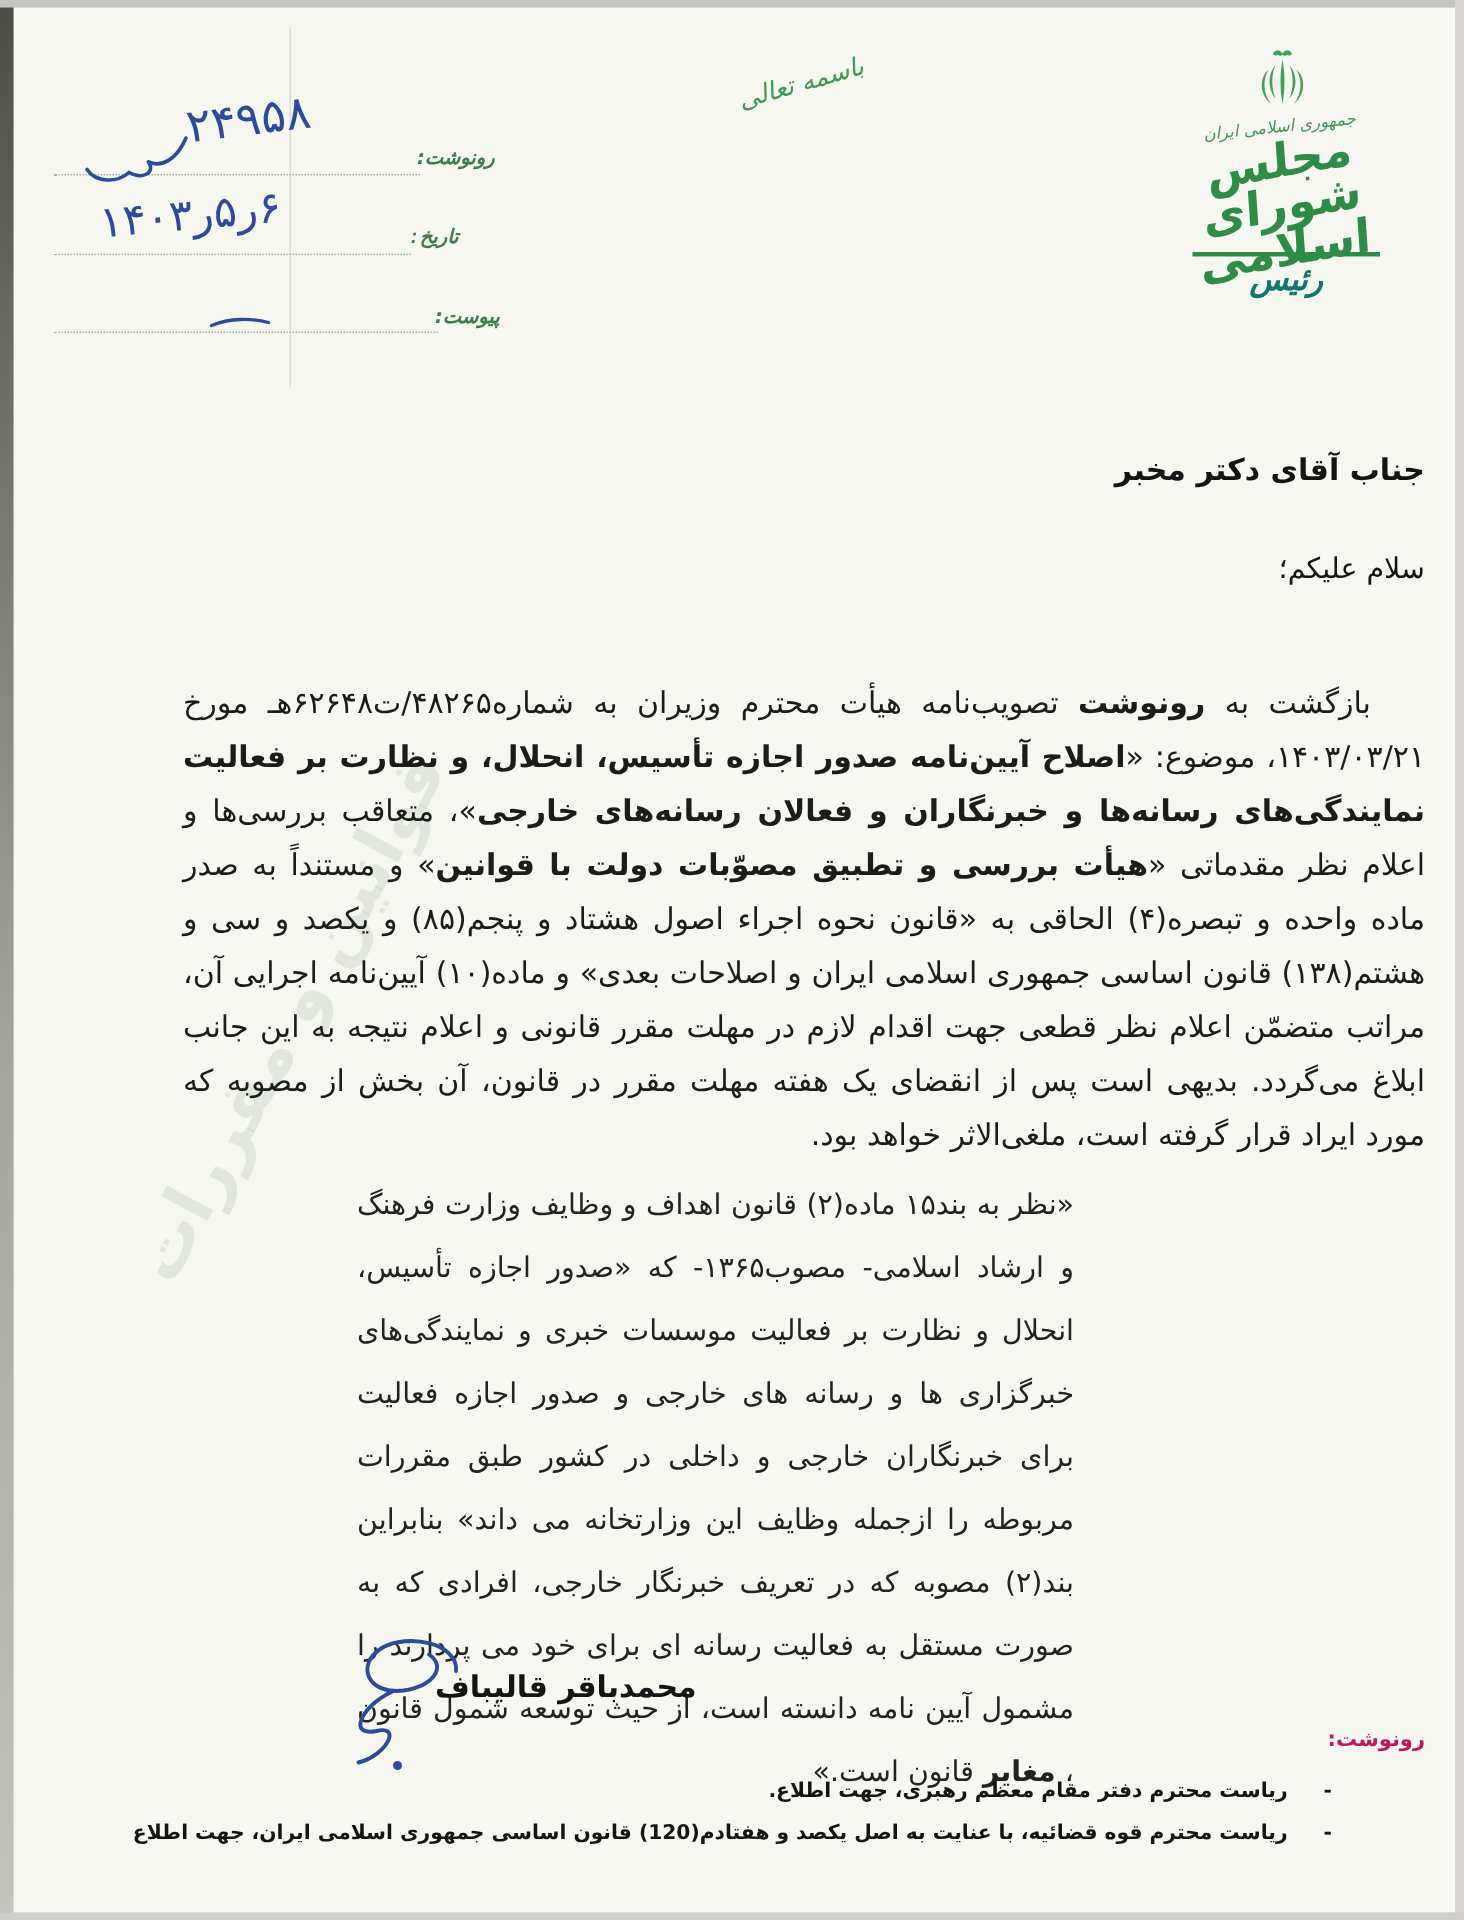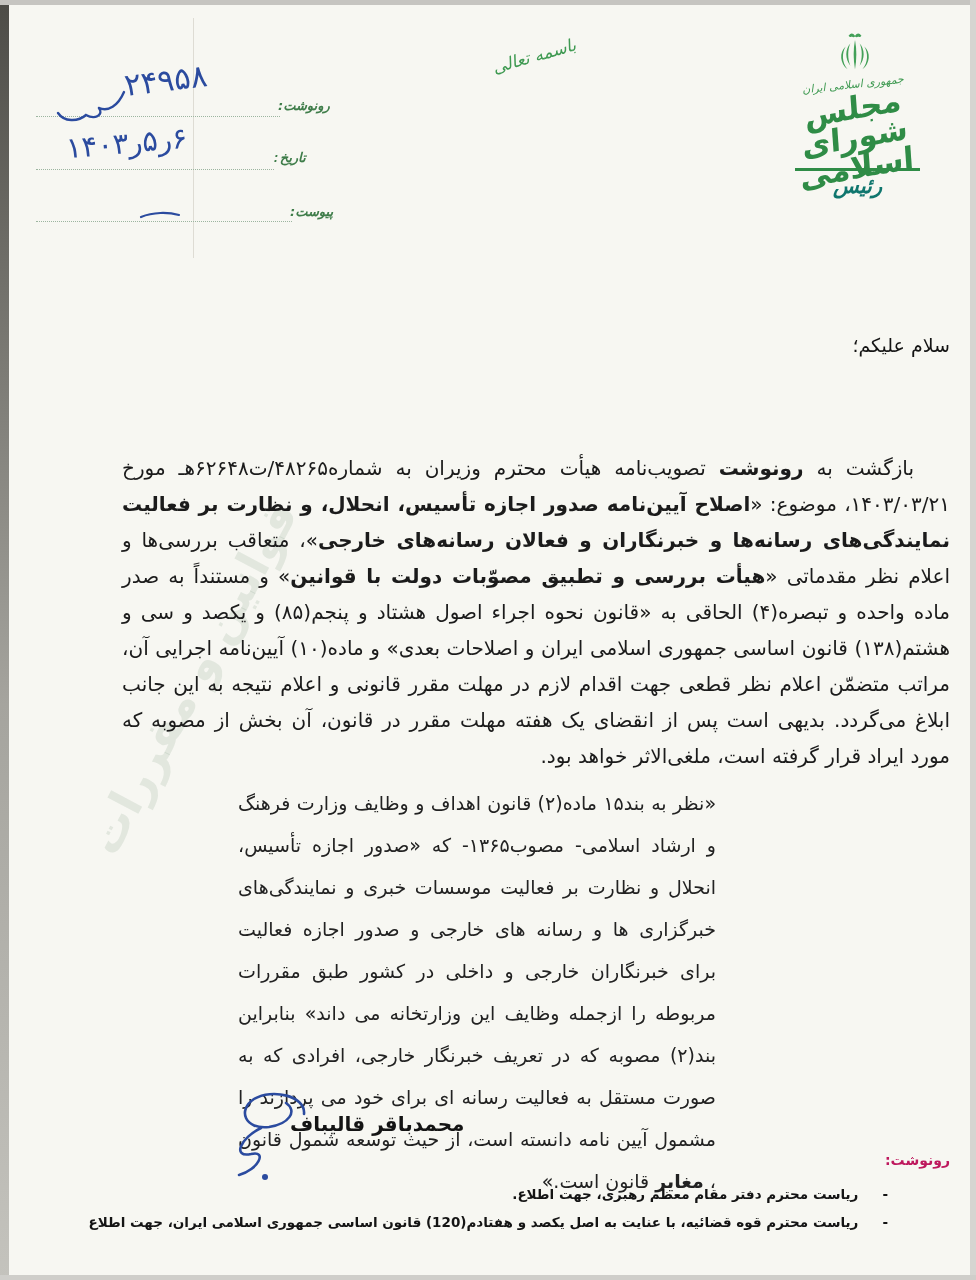--- a/index.html
+++ b/index.html
@@ -124,20 +124,21 @@
 <span class="dotline dl2"></span>
 <span class="hand hand-date">۱۴۰۳ر۵ر۶</span>
 
 <span class="meta-label lbl-attach">پیوست:</span>
 <span class="dotline dl3"></span>
 <svg class="hand-attach-dash" viewBox="0 0 44 14" fill="none" stroke="#2b4b9f" stroke-width="2.2" stroke-linecap="round">
   <path d="M3 9 C15 4 30 4 41 7"></path>
 </svg>
 
 <div class="recipient">
+  <div class="r1">جناب آقای دکتر مخبر</div>
   <div class="salutation">سلام علیکم؛</div>
 </div>
 
 <div class="body-par"><span>بازگشت به </span><span class="b">رونوشت</span><span> تصویب‌نامه هیأت محترم وزیران به شماره۴۸۲۶۵/ت۶۲۶۴۸هـ مورخ ۱۴۰۳/۰۳/۲۱، موضوع: «</span><span class="b">اصلاح آیین‌نامه صدور اجازه تأسیس، انحلال، و نظارت بر فعالیت نمایندگی‌های رسانه‌ها و خبرنگاران و فعالان رسانه‌های خارجی</span><span>»، متعاقب بررسی‌ها و اعلام نظر مقدماتی «</span><span class="b">هیأت بررسی و تطبیق مصوّبات دولت با قوانین</span><span>» و مستنداً به صدر ماده واحده و تبصره(۴) الحاقی به «قانون نحوه اجراء اصول هشتاد و پنجم(۸۵) و یکصد و سی و هشتم(۱۳۸) قانون اساسی جمهوری اسلامی ایران و اصلاحات بعدی» و ماده(۱۰) آیین‌نامه اجرایی آن، مراتب متضمّن اعلام نظر قطعی جهت اقدام لازم در مهلت مقرر قانونی و اعلام نتیجه به این جانب ابلاغ می‌گردد. بدیهی است پس از انقضای یک هفته مهلت مقرر در قانون، آن بخش از مصوبه که مورد ایراد قرار گرفته است، ملغی‌الاثر خواهد بود.</span></div>
 
 <div class="quote-par"><span>«نظر به بند۱۵ ماده(۲) قانون اهداف و وظایف وزارت فرهنگ و ارشاد اسلامی- مصوب۱۳۶۵- که «صدور اجازه تأسیس، انحلال و نظارت بر فعالیت موسسات خبری و نمایندگی‌های خبرگزاری ها و رسانه های خارجی و صدور اجازه فعالیت برای خبرنگاران خارجی و داخلی در کشور طبق مقررات مربوطه را ازجمله وظایف این وزارتخانه می داند» بنابراین بند(۲) مصوبه که در تعریف خبرنگار خارجی، افرادی که به صورت مستقل به فعالیت رسانه ای برای خود می پردازند را مشمول آیین نامه دانسته است، از حیث توسعه شمول قانون ، </span><span class="b">مغایر</span><span> قانون است.»</span></div>
 
 <svg class="sig-scribble" viewBox="0 0 135 110" fill="none" stroke="#2b4b9f" stroke-width="2.6" stroke-linecap="round">
   <path d="M98 34 C100 16 66 8 48 19 C31 30 39 50 63 47 C83 44 92 31 80 23"></path>
   <path d="M55 48 C34 58 26 78 45 74 C62 70 52 90 33 95"></path>

